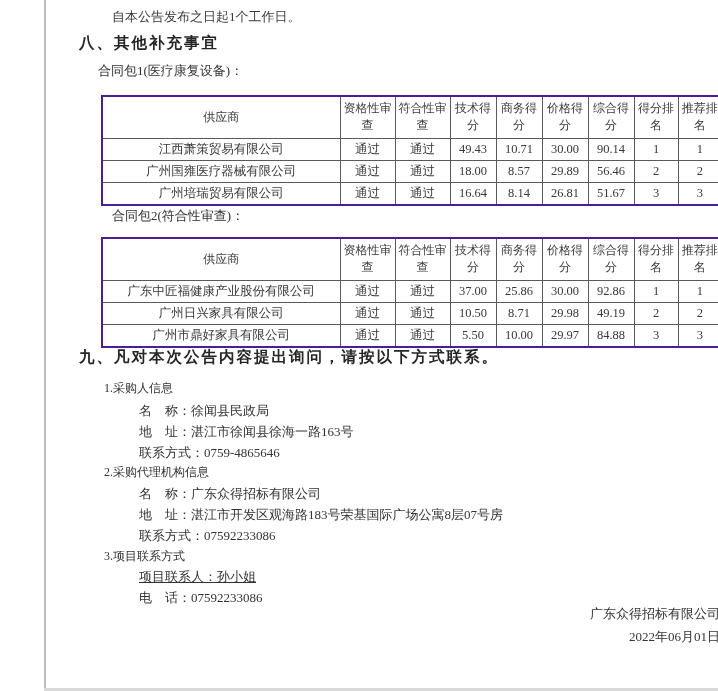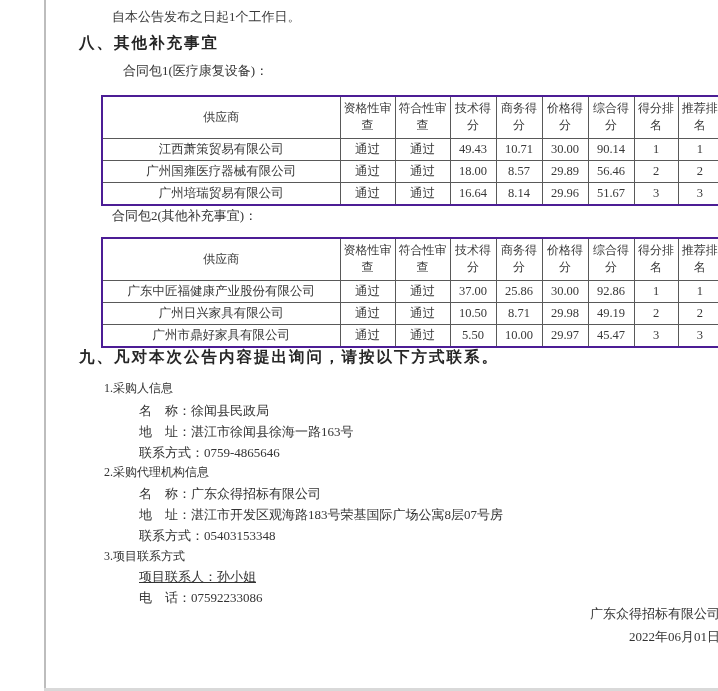--- a/index.html
+++ b/index.html
@@ -9,21 +9,21 @@
     font-family:"Liberation Serif","DejaVu Serif",serif;
     color:#333333;
   }
   .page { position:absolute; left:0; top:0; width:718px; height:691px; background:#ffffff;margin-left:44px; }
   .abs { position:absolute; white-space:nowrap; }
   .intro-line { top:8px; left:68px; font-size:13px; color:#3a3a3a; }
   .sec-heading { font-size:15.5px; font-weight:bold; letter-spacing:2px; color:#262626; }
   .h8 { top:33px; left:35px; }
   .h9 { top:347px; left:35px; }
   .pkg-label { font-size:13px; color:#333; }
-  .pkg1-label { top:62px; left:79px;text-align:center; }
+  .pkg1-label { top:62px; left:54px;text-align:center; }
   .pkg2-label { top:207px; left:68px; }
   table.score-table {
     position:absolute; left:57px; border-collapse:collapse;
     table-layout:fixed; width:620px; background:#fff;
     border:2px solid #4c1d95;
   }
   .t1 { top:95px; }
   .t2 { top:237px; }
   table.score-table th, table.score-table td {
     border:1px solid #595959; text-align:center; vertical-align:middle;
@@ -109,29 +109,29 @@
         <td>56.46</td>
         <td>2</td>
         <td>2</td>
       </tr>
       <tr>
         <td>广州培瑞贸易有限公司</td>
         <td>通过</td>
         <td>通过</td>
         <td>16.64</td>
         <td>8.14</td>
-        <td>29.96</td>
+        <td>26.81</td>
         <td>51.67</td>
         <td>3</td>
         <td>3</td>
       </tr>
     </tbody>
   </table>
 
-  <div class="abs pkg-label pkg2-label">合同包2(其他补充事宜)：</div>
+  <div class="abs pkg-label pkg2-label">合同包2(符合性审查)：</div>
 
   <table class="score-table t2">
     <colgroup>
       <col style="width:238px">
         <col style="width:55px">
         <col style="width:55px">
       <col style="width:46px">
         <col style="width:46px">
         <col style="width:46px">
       <col style="width:46px">
@@ -174,38 +174,38 @@
         <td>2</td>
         <td>2</td>
       </tr>
       <tr>
         <td>广州市鼎好家具有限公司</td>
         <td>通过</td>
         <td>通过</td>
         <td>5.50</td>
         <td>10.00</td>
         <td>29.97</td>
-        <td>45.47</td>
+        <td>84.88</td>
         <td>3</td>
         <td>3</td>
       </tr>
     </tbody>
   </table>
 
   <div class="abs sec-heading h9">九、凡对本次公告内容提出询问，请按以下方式联系。</div>
 
   <div class="abs grp-title g1">1.采购人信息</div>
   <div class="abs info-line l11">名　称：徐闻县民政局</div>
   <div class="abs info-line l12">地　址：湛江市徐闻县徐海一路163号</div>
   <div class="abs info-line l13">联系方式：0759-4865646</div>
 
   <div class="abs grp-title g2">2.采购代理机构信息</div>
   <div class="abs info-line l21">名　称：广东众得招标有限公司</div>
   <div class="abs info-line l22">地　址：湛江市开发区观海路183号荣基国际广场公寓8层07号房</div>
-  <div class="abs info-line l23">联系方式：05403153348</div>
+  <div class="abs info-line l23">联系方式：07592233086</div>
 
   <div class="abs grp-title g3">3.项目联系方式</div>
   <div class="abs info-line l31">项目联系人：孙小姐</div>
   <div class="abs info-line l32">电　话：07592233086</div>
 
   <div class="abs sig sig-org">广东众得招标有限公司</div>
   <div class="abs sig sig-date">2022年06月01日</div>
 
   <div class="edge-left"></div>
   <div class="edge-right"></div>

